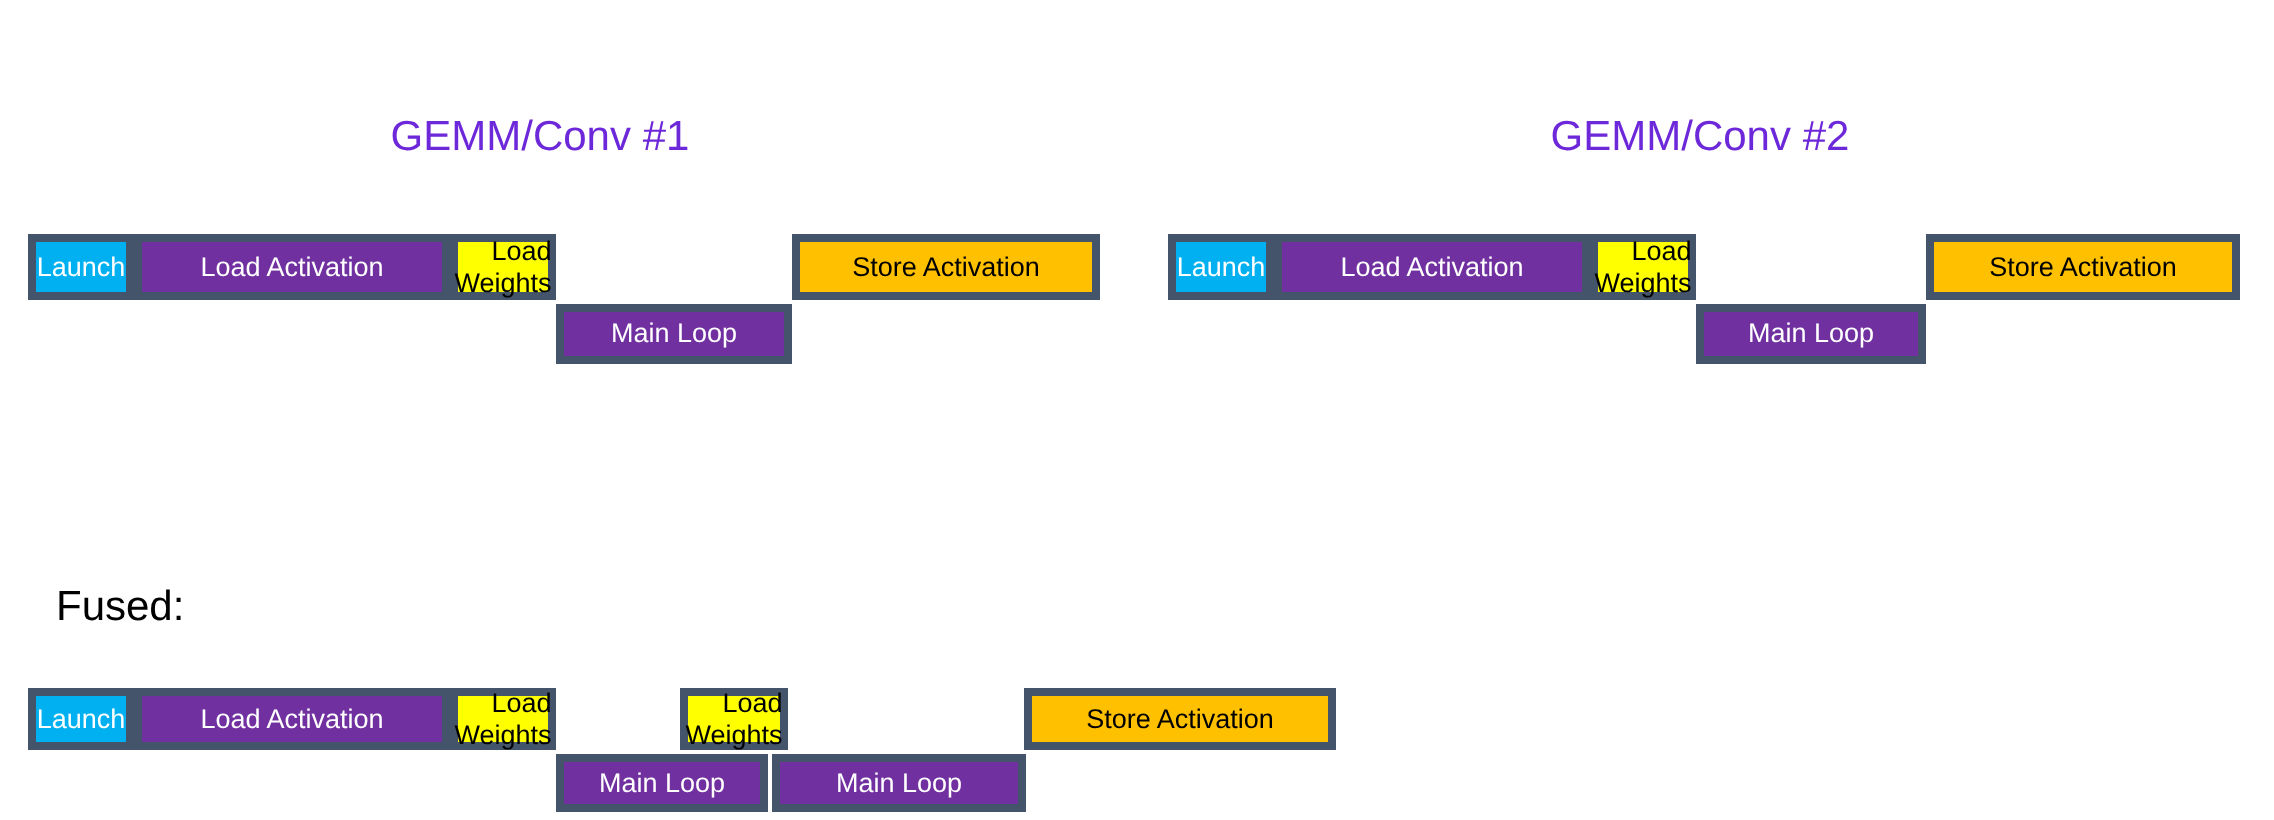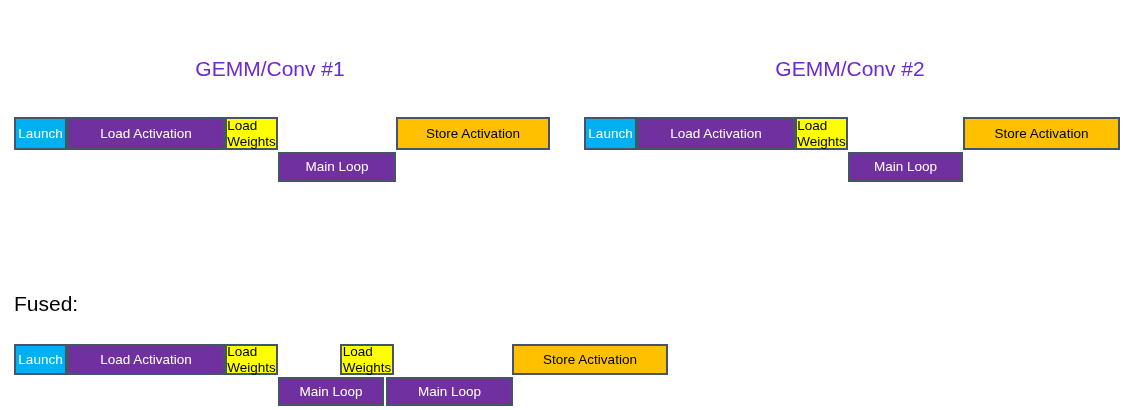--- a/index.html
+++ b/index.html
@@ -24,41 +24,41 @@
   .group-title {
     position: absolute;
     transform: translateX(-50%);
     font-size: 21px;
     color: #6d28d9;
     white-space: nowrap;
   }
   .block {
     position: absolute;
     box-sizing: border-box;
-    border: 2px solid #7f1d1d;
+    border: 4px solid #7f1d1d;
     display: flex;
     align-items: center;
     justify-content: center;
-    text-align: left;
+    text-align: right;
     font-size: 13.5px;
     line-height: 1.12;
     padding: 0 17px;
   }
 </style>
 </head>
 <body>
 
 <div class="canvas" id="canvas">
 
 
   <div class="group-title" style="left:270px; top:57px;">GEMM/Conv #1</div>
 
   <div class="group-title" style="left:850px; top:57px;">GEMM/Conv #2</div>
 
-  <div class="section-label" style="left:14px; top:292px;">Fused:</div>
+  <div class="section-label" style="left:28px; top:292px;">Fused:</div>
 
 <div class="block" style="left: 14px; width: 53px; top: 117px; height: 33px; background: rgb(0, 176, 240); color: rgb(255, 255, 255); border-color: rgb(68, 84, 106);">Launch</div>
     <div class="block" style="left: 67px; width: 158px; top: 117px; height: 33px; background: rgb(112, 48, 160); color: rgb(255, 255, 255); border-color: rgb(68, 84, 106);">Load Activation</div>
     <div class="block" style="left: 225px; width: 53px; top: 117px; height: 33px; background: rgb(255, 255, 0); color: rgb(0, 0, 0); border-color: rgb(68, 84, 106);">Load Weights</div>
     <div class="block" style="left: 278px; width: 118px; top: 152px; height: 30px; background: rgb(112, 48, 160); color: rgb(255, 255, 255); border-color: rgb(68, 84, 106);">Main Loop</div>
     <div class="block" style="left: 396px; width: 154px; top: 117px; height: 33px; background: rgb(255, 192, 0); color: rgb(0, 0, 0); border-color: rgb(68, 84, 106);">Store Activation</div>
     <div class="block" style="left: 584px; width: 53px; top: 117px; height: 33px; background: rgb(0, 176, 240); color: rgb(255, 255, 255); border-color: rgb(68, 84, 106);">Launch</div>
     <div class="block" style="left: 637px; width: 158px; top: 117px; height: 33px; background: rgb(112, 48, 160); color: rgb(255, 255, 255); border-color: rgb(68, 84, 106);">Load Activation</div>
     <div class="block" style="left: 795px; width: 53px; top: 117px; height: 33px; background: rgb(255, 255, 0); color: rgb(0, 0, 0); border-color: rgb(68, 84, 106);">Load Weights</div>
     <div class="block" style="left: 848px; width: 115px; top: 152px; height: 30px; background: rgb(112, 48, 160); color: rgb(255, 255, 255); border-color: rgb(68, 84, 106);">Main Loop</div>

